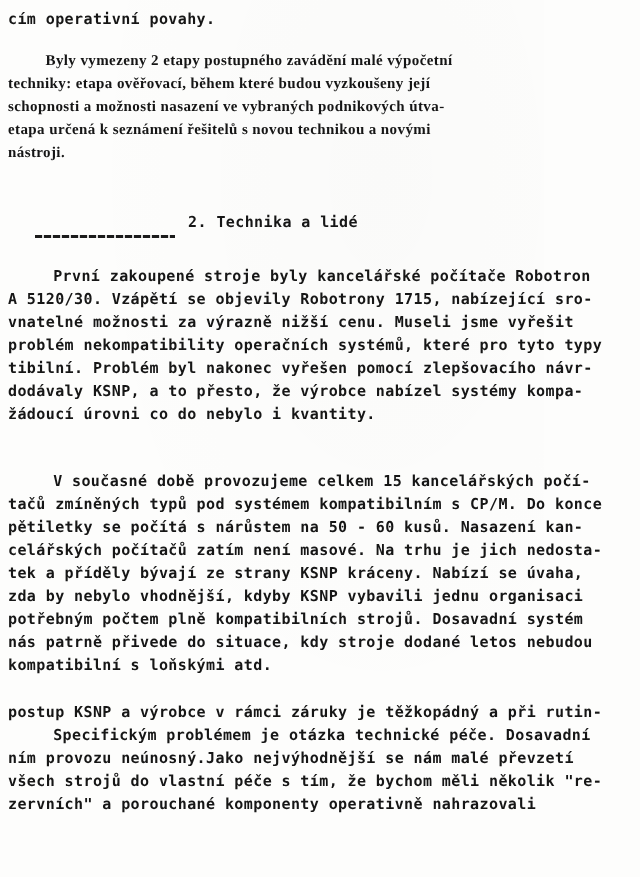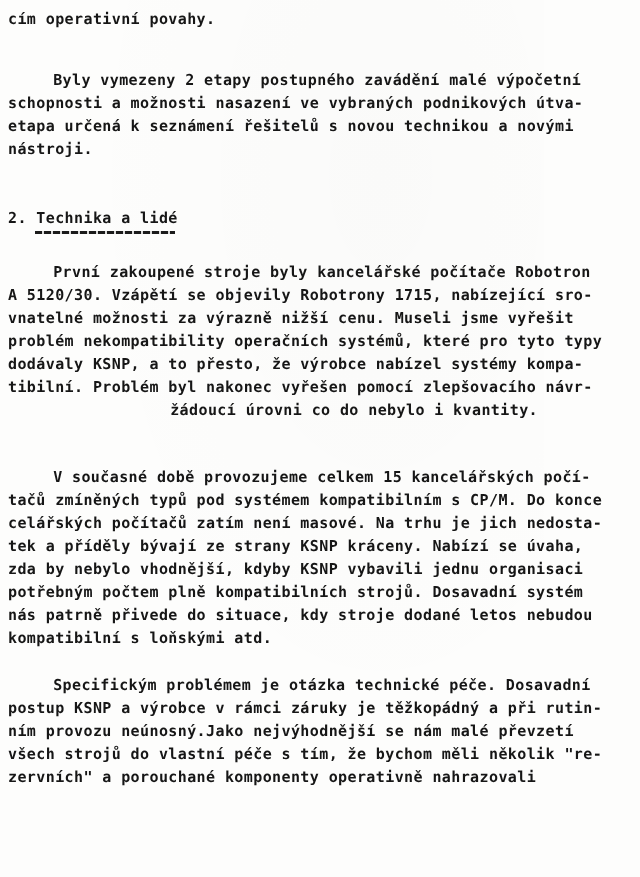--- a/index.html
+++ b/index.html
@@ -29,78 +29,80 @@
       #fdfdfc;
     text-rendering: geometricPrecision;
   }
   .line {
     white-space: pre;
     min-height: 23px;
   }
   .indent {
     padding-left: 5ch;
   }
-  .para-1 { margin-top: 38px; }
-  .heading-block { margin-top: 46px; }
+  .para-1 { margin-top: 19px; font-family: Liberation Serif, serif; }
+  .heading-block { margin-top: 46px; text-align: center; }
   .heading-underline {
     margin-left: 3ch;
     width: 15.5ch;
     height: 3px;
     margin-top: 1px;
     background: repeating-linear-gradient(
       90deg,
       #1b1b1b 0px, #1b1b1b 7px,
       rgba(27,27,27,0.15) 7px, rgba(27,27,27,0.15) 9px
     );
   }
-  .para-2 { margin-top: 27px; text-align: right; }
+  .para-2 { margin-top: 27px; }
   .para-3 { margin-top: 44px; }
   .para-4 { margin-top: 24px; }
 </style>
 </head>
 <body>
 
 <div class="page">
 
   <div class="line">cím operativní povahy.</div>
 
   <div class="para para-1">
     <div class="line indent">Byly vymezeny 2 etapy postupného zavádění malé výpočetní</div>
+    <div class="line">techniky: etapa ověřovací, během které budou vyzkoušeny její</div>
     <div class="line">schopnosti a možnosti nasazení ve vybraných podnikových útva-</div>
     <div class="line">etapa určená k seznámení řešitelů s novou technikou a novými</div>
     <div class="line">nástroji.</div>
   </div>
 
   <div class="heading-block">
     <div class="line">2. Technika a lidé</div>
     <div class="heading-underline"></div>
   </div>
 
   <div class="para para-2">
     <div class="line indent">První zakoupené stroje byly kancelářské počítače Robotron</div>
     <div class="line">A 5120/30. Vzápětí se objevily Robotrony 1715, nabízející sro-</div>
     <div class="line">vnatelné možnosti za výrazně nižší cenu. Museli jsme vyřešit</div>
     <div class="line">problém nekompatibility operačních systémů, které pro tyto typy</div>
+    <div class="line">tibilní. Problém byl nakonec vyřešen pomocí zlepšovacího návr-</div>
     <div class="line">dodávaly KSNP, a to přesto, že výrobce nabízel systémy kompa-</div>
-    <div class="line">tibilní. Problém byl nakonec vyřešen pomocí zlepšovacího návr-</div>
     <div class="line">žádoucí úrovni co do nebylo i kvantity.</div>
   </div>
 
   <div class="para para-3">
     <div class="line indent">V současné době provozujeme celkem 15 kancelářských počí-</div>
     <div class="line">tačů zmíněných typů pod systémem kompatibilním s CP/M. Do konce</div>
+    <div class="line">pětiletky se počítá s nárůstem na 50 - 60 kusů. Nasazení kan-</div>
     <div class="line">celářských počítačů zatím není masové. Na trhu je jich nedosta-</div>
     <div class="line">tek a příděly bývají ze strany KSNP kráceny. Nabízí se úvaha,</div>
     <div class="line">zda by nebylo vhodnější, kdyby KSNP vybavili jednu organisaci</div>
     <div class="line">potřebným počtem plně kompatibilních strojů. Dosavadní systém</div>
     <div class="line">nás patrně přivede do situace, kdy stroje dodané letos nebudou</div>
     <div class="line">kompatibilní s loňskými atd.</div>
   </div>
 
   <div class="para para-4">
+    <div class="line">postup KSNP a výrobce v rámci záruky je těžkopádný a při rutin-</div>
     <div class="line indent">Specifickým problémem je otázka technické péče. Dosavadní</div>
-    <div class="line">postup KSNP a výrobce v rámci záruky je těžkopádný a při rutin-</div>
     <div class="line">ním provozu neúnosný.Jako nejvýhodnější se nám malé převzetí</div>
     <div class="line">všech strojů do vlastní péče s tím, že bychom měli několik "re-</div>
     <div class="line">zervních" a porouchané komponenty operativně nahrazovali</div>
   </div>
 
 </div>
 
 </body></html>

